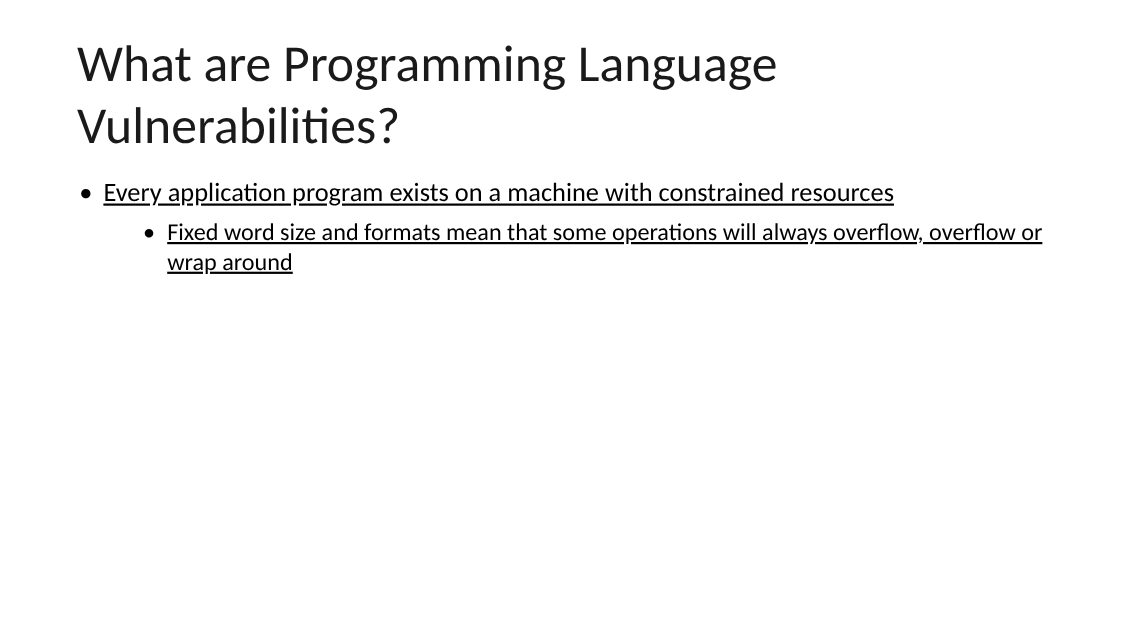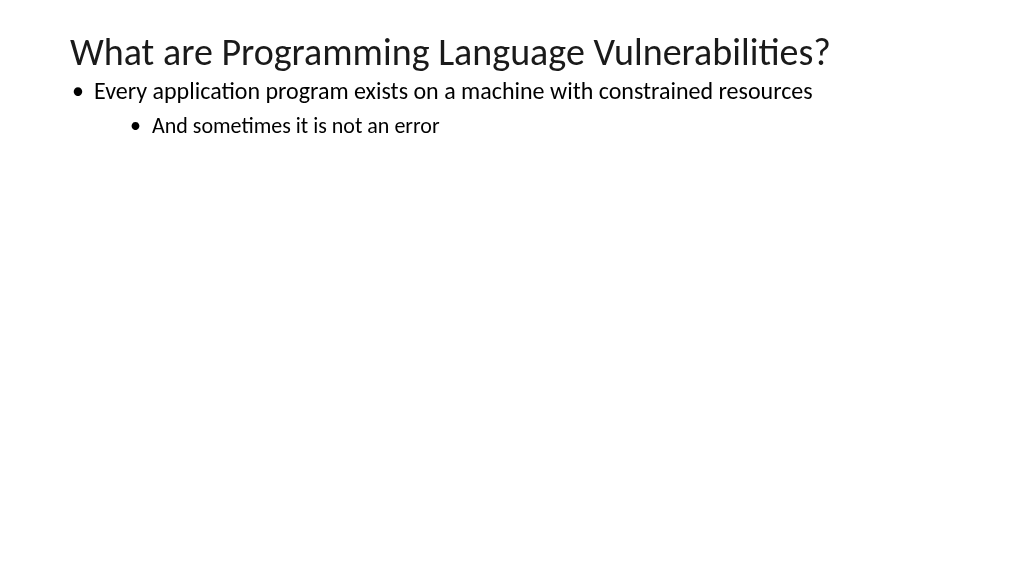--- a/index.html
+++ b/index.html
@@ -10,28 +10,30 @@
     body {
       width: 1024px;
       height: 576px;
       background: #ffffff;
       font-family: Calibri, "Segoe UI", Arial, sans-serif;
       color: #000000;
       padding: 30px 70px 30px 70px;
       overflow: hidden;
     }
     .slide-title {
-      font-size: 38px;
+      font-size: 47px;
       font-weight: 400;
       line-height: 1.2;
+      margin-bottom: 18px;
       color: #1a1a1a;
     }
     .content {
       font-size: 24px;
       line-height: 1.25;
+      text-decoration: underline;
     }
     ul {
       list-style: none;
     }
     .bullet-l1 {
       position: relative;
       padding-left: 24px;
       margin-bottom: 6px;
     }
     .bullet-l1::before {
@@ -61,18 +63,18 @@
 <body>
 
 <h1 class="slide-title">What are Programming Language Vulnerabilities?</h1>
 
 <div class="content">
   <ul>
     <li class="bullet-l1">
       <span>Every application program exists on a machine with constrained resources</span>
       <ul>
         <li class="bullet-l2">
-          <span>And sometimes it is not an error</span>
+          <span>Fixed word size and formats mean that some operations will always overflow, overflow or wrap around</span>
         </li>
       </ul>
     </li>
   </ul>
 </div>
 
 </body></html>

